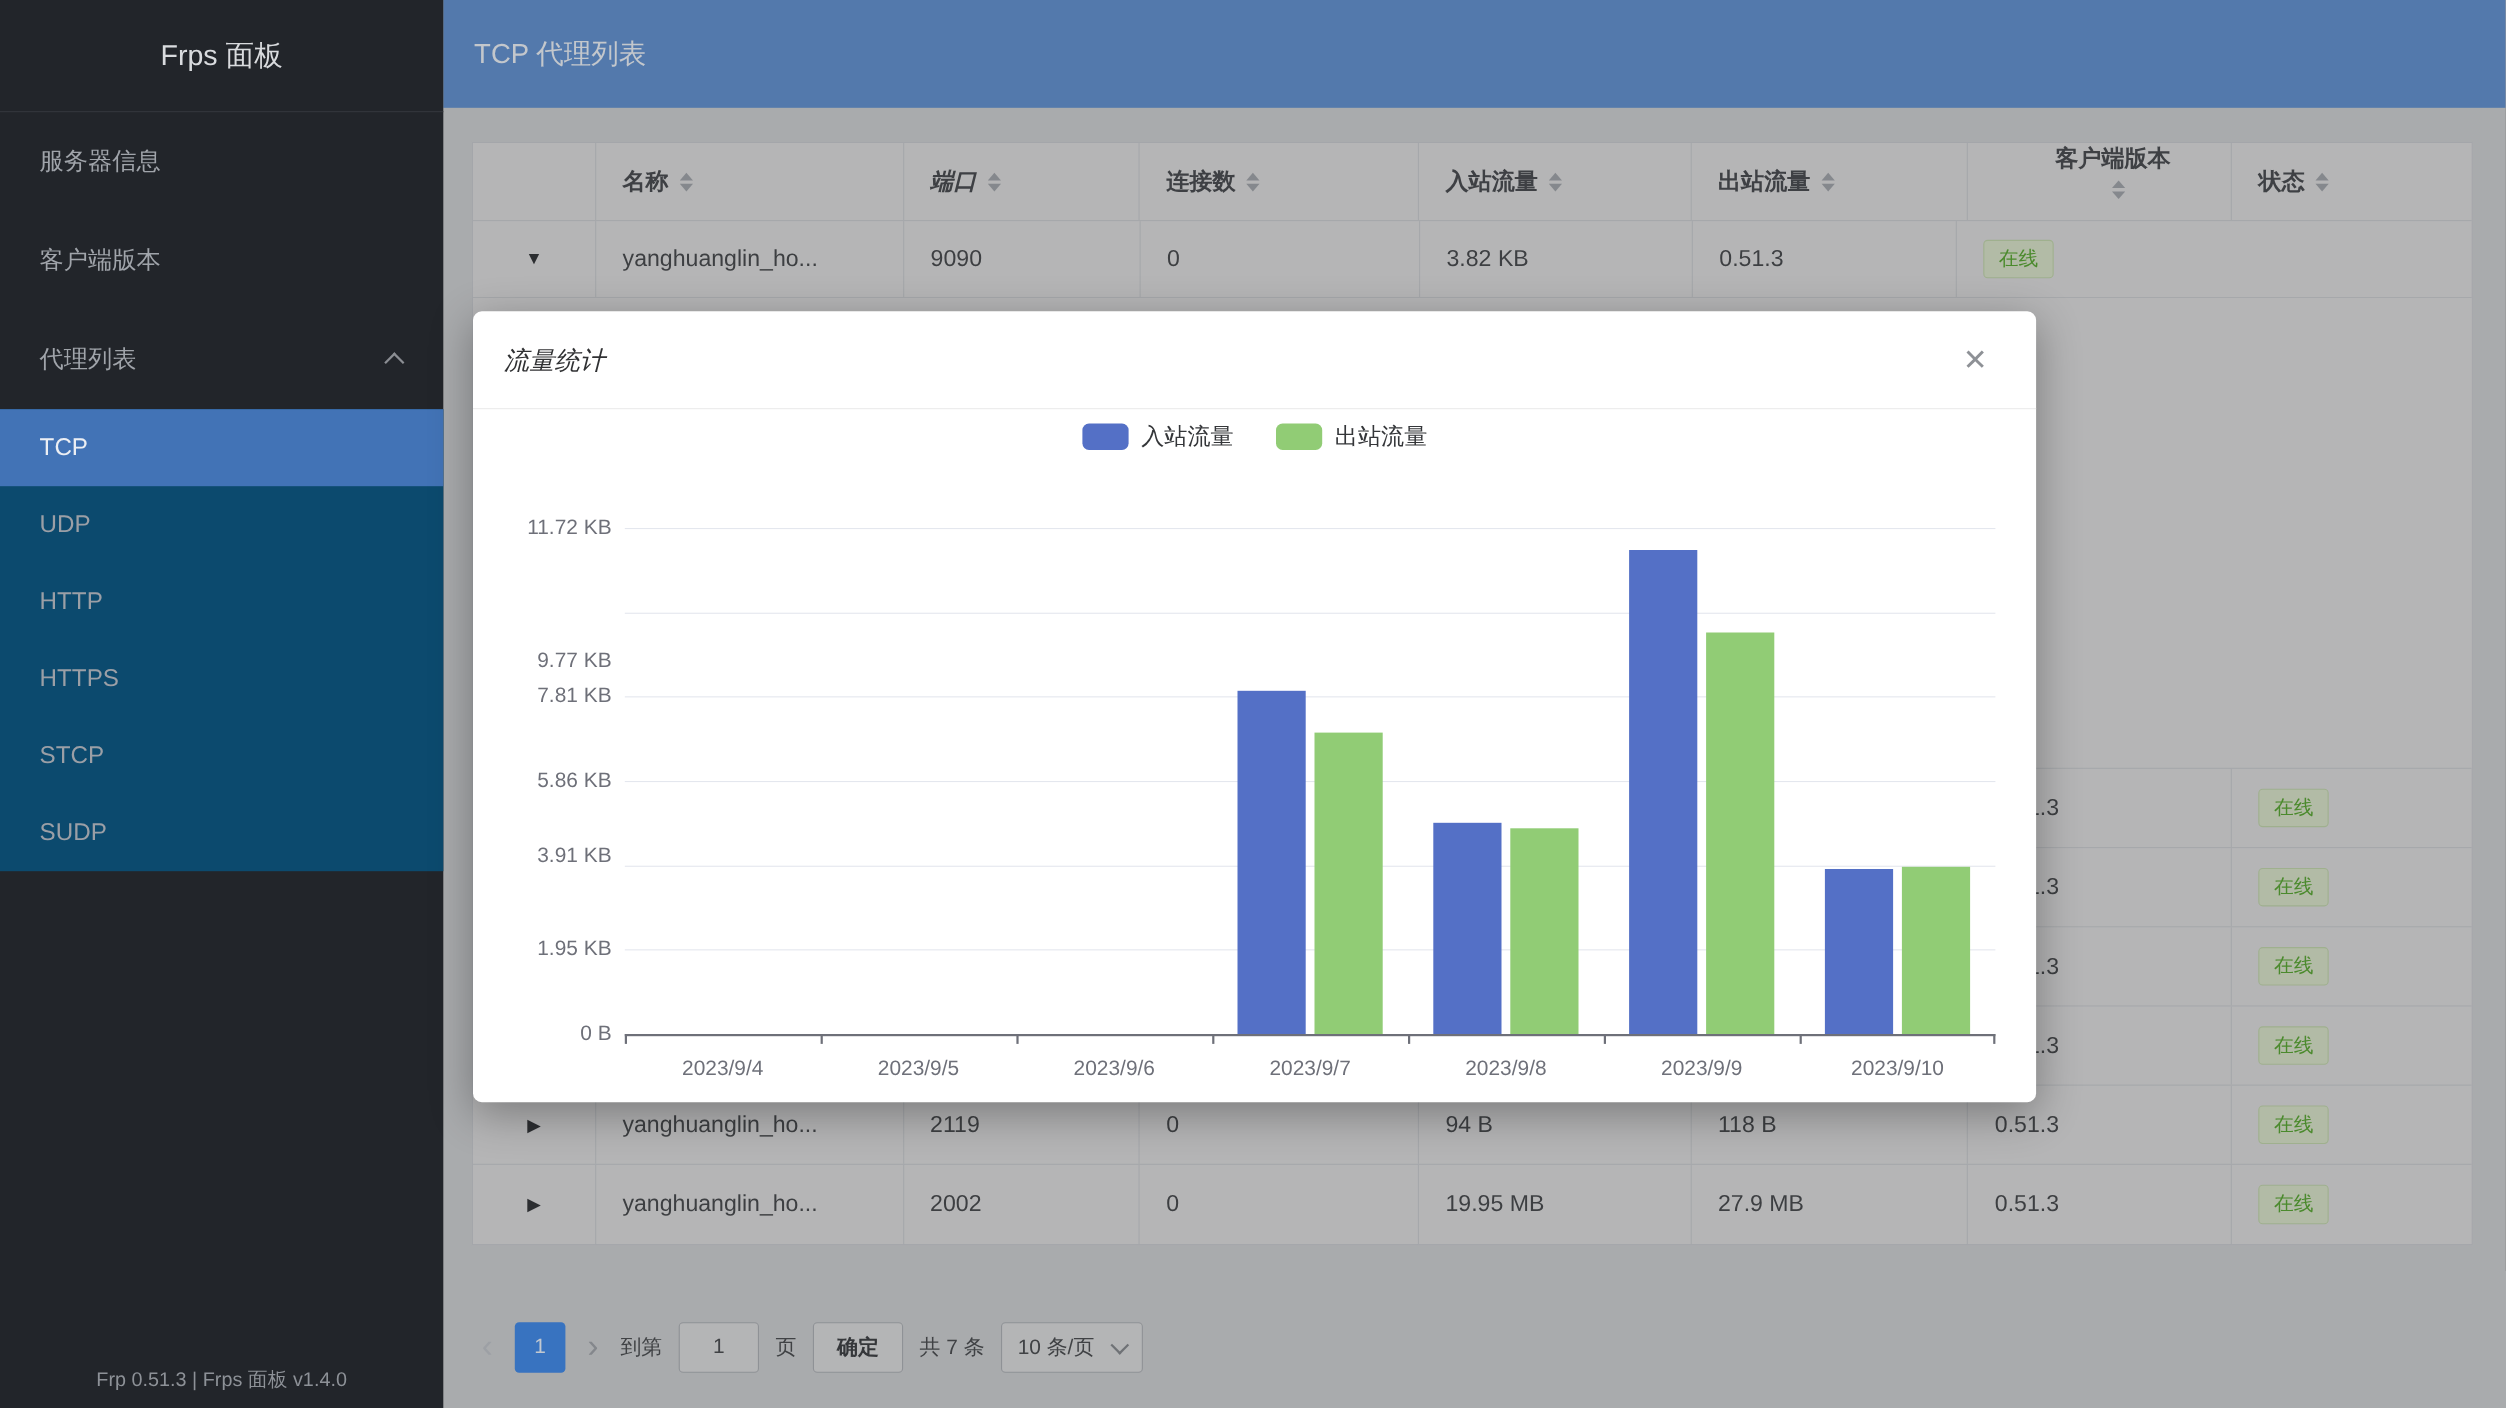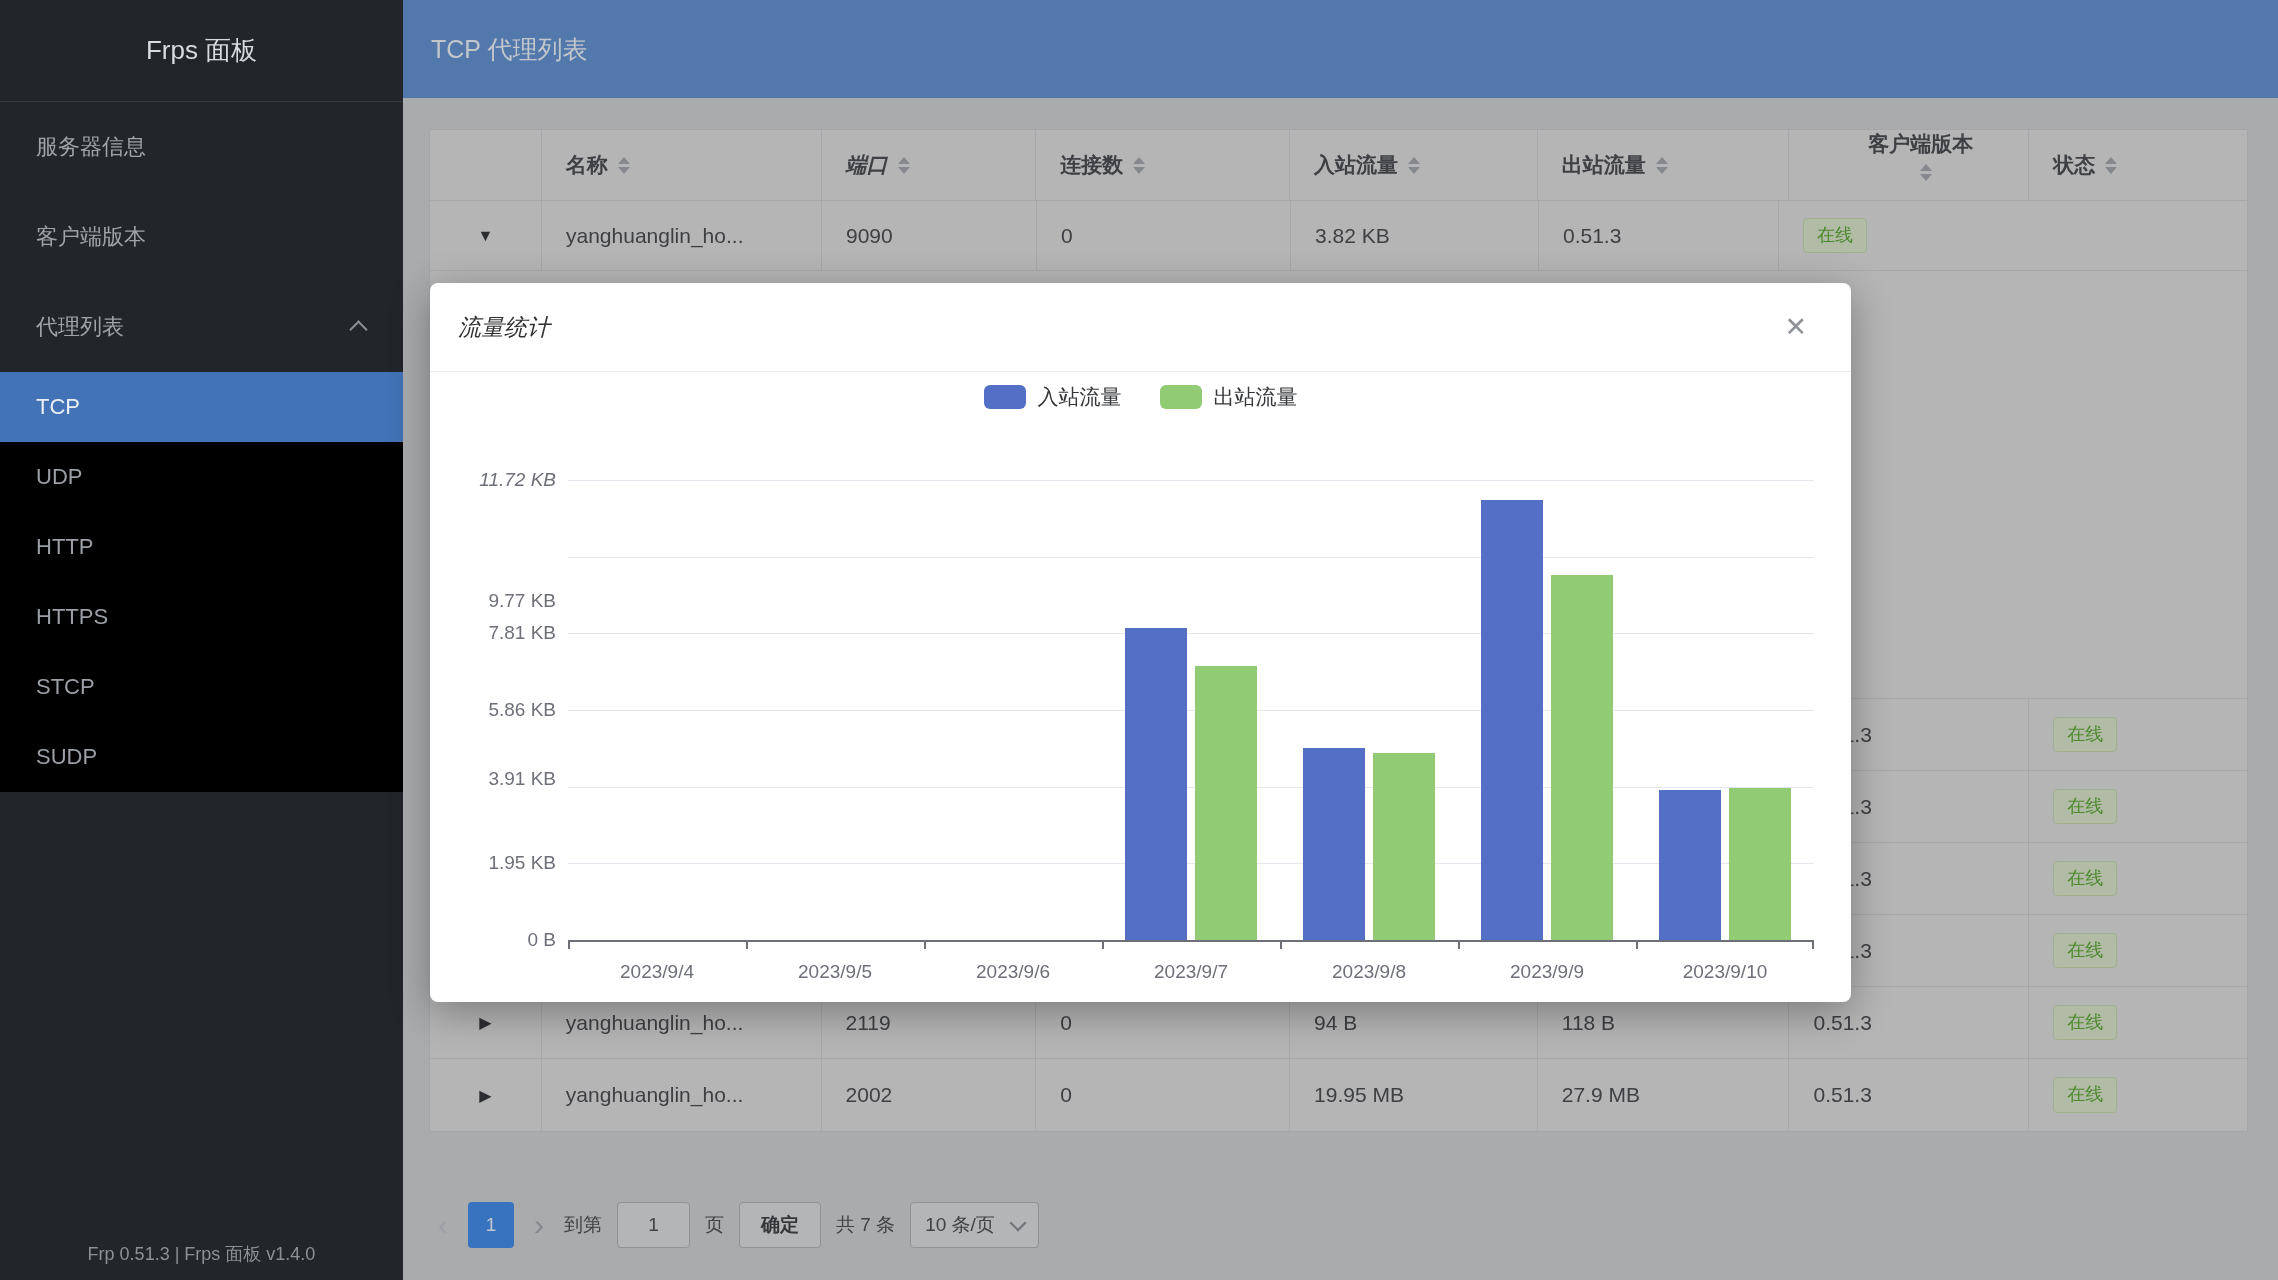--- a/index.html
+++ b/index.html
@@ -7,21 +7,21 @@
     font-family:"Liberation Sans","DejaVu Sans",sans-serif;}
 
   
   .sidebar{position:absolute;left:0;top:0;width:403px;height:1280px;background:#22252a;z-index:5;}
   .side-title{height:101px;line-height:101px;text-align:center;color:#d9dbde;font-size:26px;
     border-bottom:1px solid #34373c;}
   .side-item{height:90px;display:flex;align-items:center;justify-content:space-between;
     padding:0 38px 0 36px;color:#a0a4aa;font-size:22px;cursor:pointer;}
   .caret-up{width:11px;height:11px;border-left:2px solid #8b8e93;border-top:2px solid #8b8e93;
     transform:rotate(45deg);margin-top:5px;}
-  .submenu{background:#000000;}
+  .submenu{background:#0c4a6e;}
   .sub-item{height:70px;display:flex;align-items:center;padding-left:36px;color:#9b9fa6;
     font-size:22px;cursor:pointer;}
   .sub-item.active{background:#4273b6;color:#eceff4;}
   .side-footer{position:absolute;bottom:14px;width:100%;text-align:center;color:#8d9197;font-size:18px;}
 
   
   .topbar{position:absolute;left:403px;top:0;width:1875px;height:98px;background:#5379ac;}
   .page-title{display:inline-block;line-height:98px;margin-left:28px;font-size:25px;color:#c3c7cc;}
 
   
@@ -313,21 +313,21 @@
         <div class="tick" style="left: 1244px;"></div>
         <div class="bar" style="left: 557px; height: 312px; background: rgb(84, 112, 198);"></div>
         <div class="bar" style="left: 627px; height: 274px; background: rgb(145, 204, 117);"></div>
         <div class="bar" style="left: 735px; height: 192px; background: rgb(84, 112, 198);"></div>
         <div class="bar" style="left: 805px; height: 187px; background: rgb(145, 204, 117);"></div>
         <div class="bar" style="left: 913px; height: 440px; background: rgb(84, 112, 198);"></div>
         <div class="bar" style="left: 983px; height: 365px; background: rgb(145, 204, 117);"></div>
         <div class="bar" style="left: 1091px; height: 150px; background: rgb(84, 112, 198);"></div>
         <div class="bar" style="left: 1161px; height: 152px; background: rgb(145, 204, 117);"></div>
       </div>
-  <div class="ylabel" style="top: 186px; font-style: italic;">11.72 KB</div>
+  <div class="ylabel" style="top: 186px;">11.72 KB</div>
       <div class="ylabel" style="top: 263px; margin-top: 44px;">9.77 KB</div>
       <div class="ylabel" style="top: 339px;">7.81 KB</div>
       <div class="ylabel" style="top: 416px;">5.86 KB</div>
       <div class="ylabel" style="top: 485px;">3.91 KB</div>
       <div class="ylabel" style="top: 569px;">1.95 KB</div>
       <div class="ylabel" style="top: 646px;">0 B</div>
       <div class="xlabel" style="left: 142px;">2023/9/4</div>
       <div class="xlabel" style="left: 320px;">2023/9/5</div>
       <div class="xlabel" style="left: 498px;">2023/9/6</div>
       <div class="xlabel" style="left: 676px;">2023/9/7</div>

